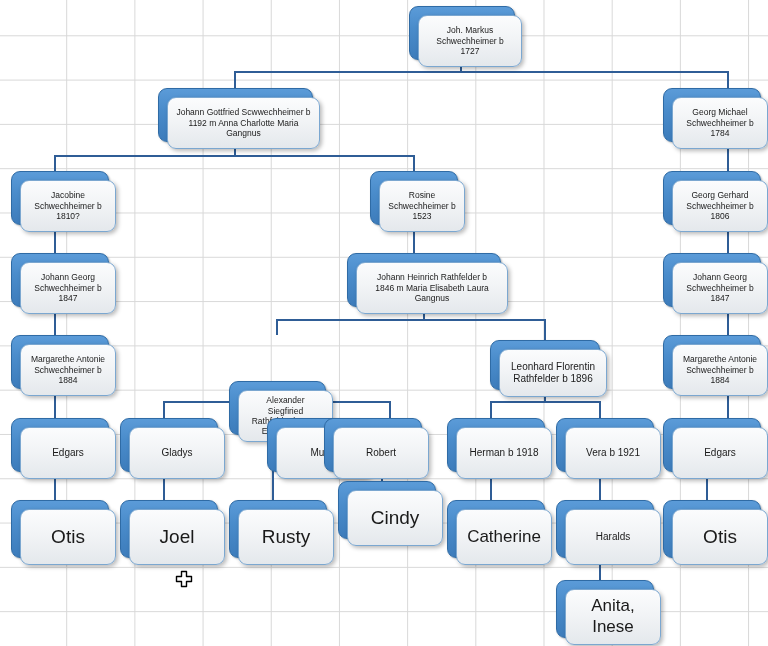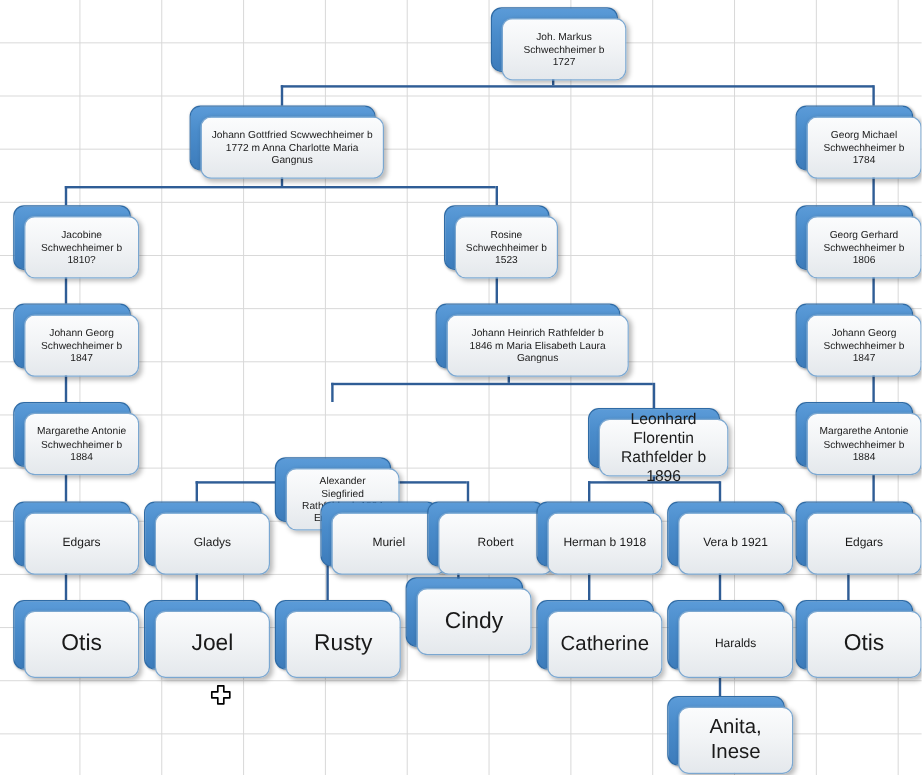--- a/index.html
+++ b/index.html
@@ -48,21 +48,21 @@
     box-sizing:border-box;
     padding:2px 6px;
   }
   .node .label{
     text-align:center;
     color:#1a1a1a;
     line-height:1.22;
     white-space:pre-line;
   }
   .sz-sm .label{font-size:8.5px;}
-  .sz-md .label{font-size:13px;}
+  .sz-md .label{font-size:10px;}
   .sz-lg .label{font-size:17px;}
   .sz-xl .label{font-size:19px;}
   .sz-name .label{font-size:10px;}
 
   
   #cursor{position:absolute;z-index:99;pointer-events:none;}
 </style>
 </head>
 <body>
 
@@ -112,21 +112,21 @@
         <div class="front">
           <div class="label">Joh. Markus
 Schwechheimer b
 1727</div>
         </div>
       </div>
       <div class="node sz-sm" style="left: 158px; top: 88px; width: 153px; height: 52px;">
         <div class="back"></div>
         <div class="front">
           <div class="label">Johann Gottfried Scwwechheimer b
-1772 m Anna Charlotte Maria
+1192 m Anna Charlotte Maria
 Gangnus</div>
         </div>
       </div>
       <div class="node sz-sm" style="left: 663px; top: 88px; width: 96px; height: 52px;">
         <div class="back"></div>
         <div class="front">
           <div class="label">Georg Michael
 Schwechheimer b
 1784</div>
         </div>
@@ -156,21 +156,21 @@
         </div>
       </div>
       <div class="node sz-sm" style="left: 11px; top: 253px; width: 96px; height: 52px;">
         <div class="back"></div>
         <div class="front">
           <div class="label">Johann Georg
 Schwechheimer b
 1847</div>
         </div>
       </div>
-      <div class="node sz-sm" style="left: 347px; top: 253px; width: 152px; height: 52px; margin-left: 16px;">
+      <div class="node sz-sm" style="left: 347px; top: 253px; width: 152px; height: 52px;">
         <div class="back"></div>
         <div class="front">
           <div class="label">Johann Heinrich Rathfelder b
 1846 m Maria Elisabeth Laura
 Gangnus</div>
         </div>
       </div>
       <div class="node sz-sm" style="left: 663px; top: 253px; width: 96px; height: 52px;">
         <div class="back"></div>
         <div class="front">
@@ -222,21 +222,21 @@
         <div class="front">
           <div class="label">Gladys</div>
         </div>
       </div>
       <div class="node sz-name" style="left: 229px; top: 418px; width: 96px; height: 52px; margin-left: 38px;">
         <div class="back"></div>
         <div class="front">
           <div class="label">Muriel</div>
         </div>
       </div>
-      <div class="node sz-name" style="left: 356px; top: 418px; width: 96px; height: 52px;">
+      <div class="node sz-name" style="left: 324px; top: 418px; width: 96px; height: 52px;">
         <div class="back"></div>
         <div class="front">
           <div class="label">Robert</div>
         </div>
       </div>
       <div class="node sz-name" style="left: 447px; top: 418px; width: 96px; height: 52px;">
         <div class="back"></div>
         <div class="front">
           <div class="label">Herman b 1918</div>
         </div>

